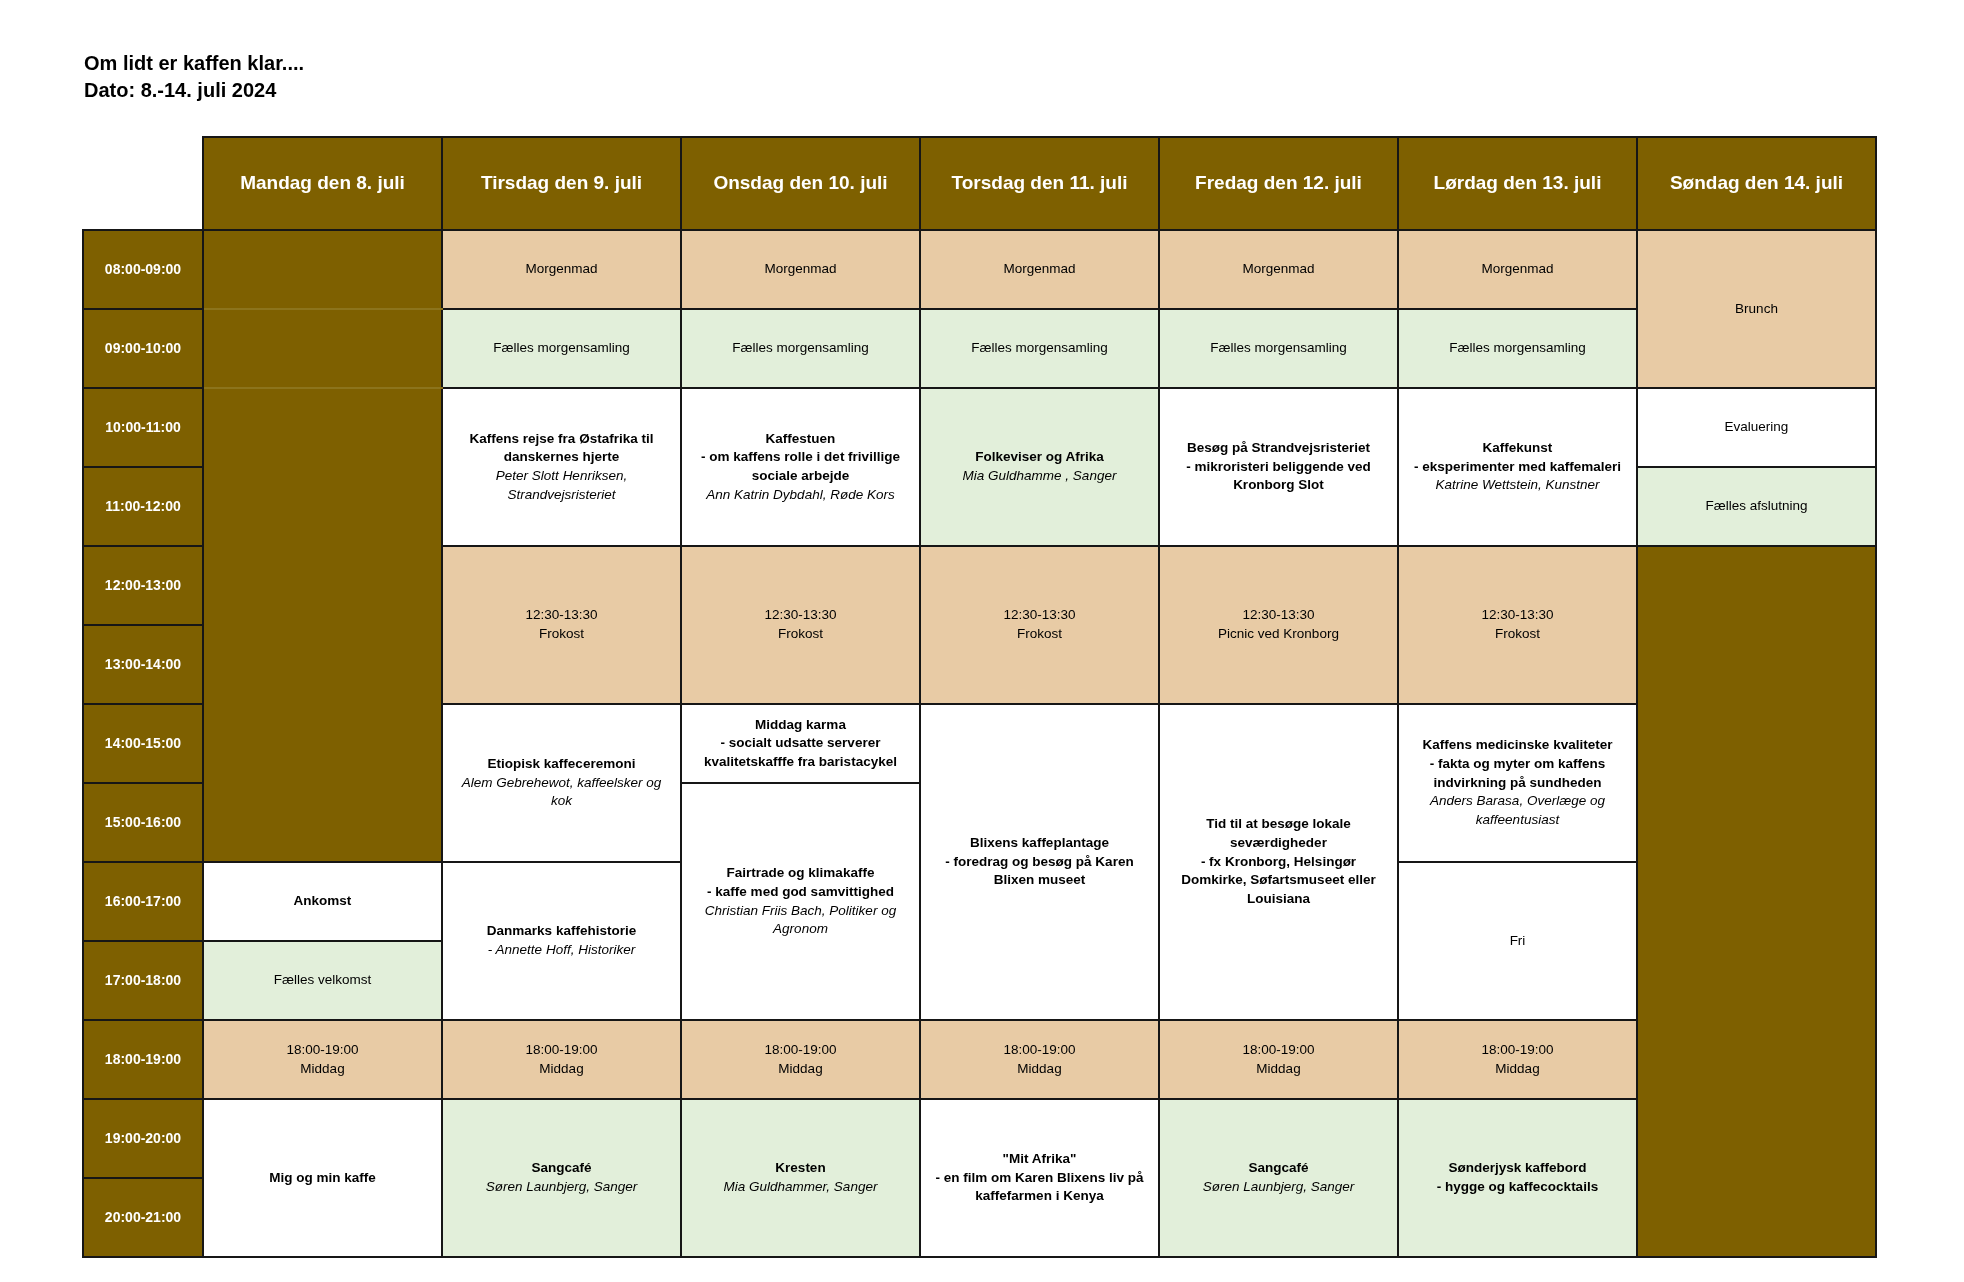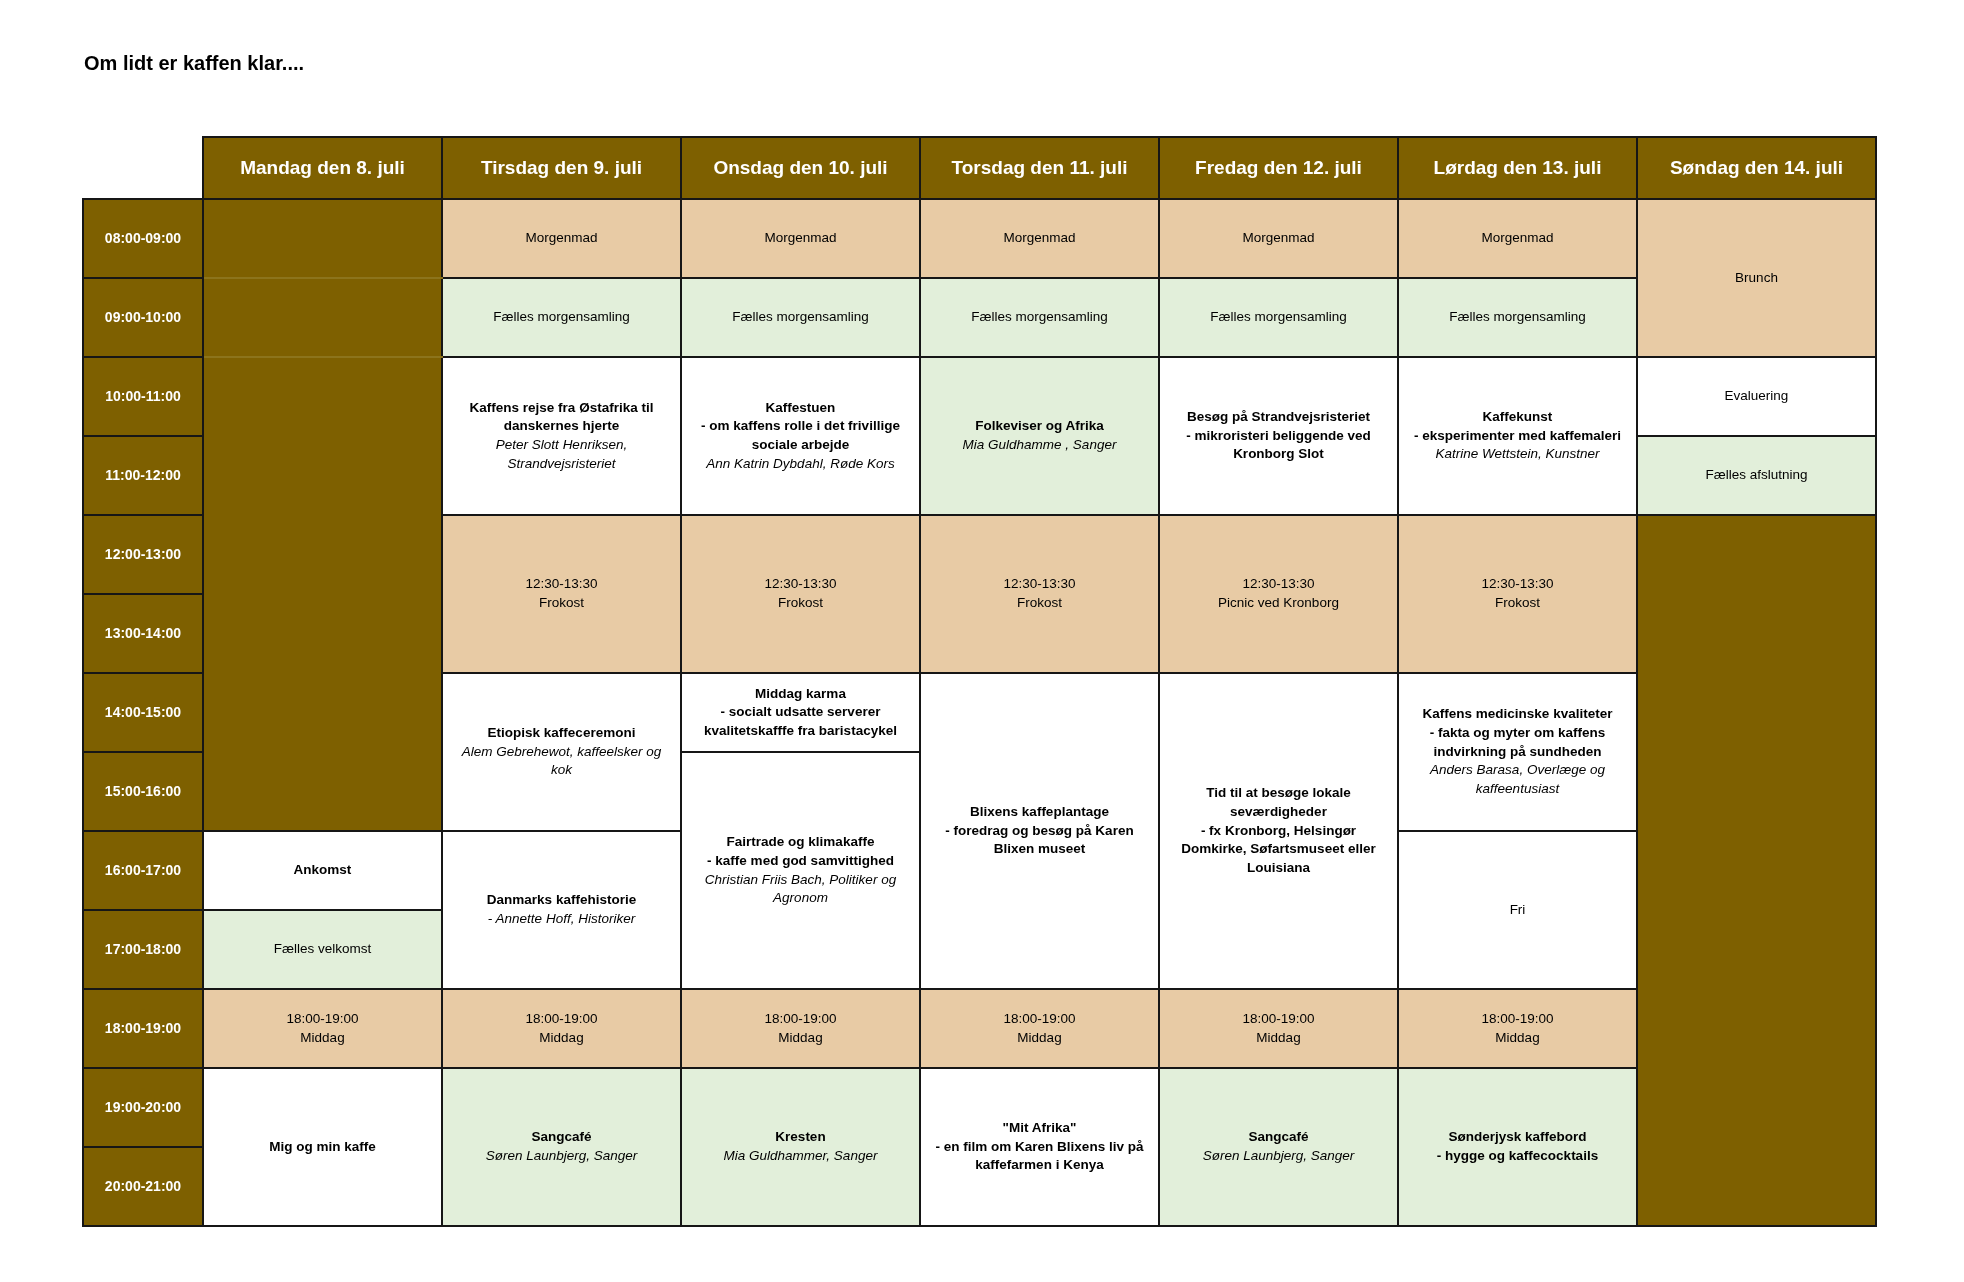--- a/index.html
+++ b/index.html
@@ -4,41 +4,42 @@
 <style>
   html,body { margin:0; padding:0; }
   body {
     width:1964px; height:1282px; background:#ffffff; position:relative;
     font-family:"Liberation Sans","DejaVu Sans",sans-serif; color:#000;
   }
   .intro { position:absolute; left:84px; top:36px; font-weight:bold; font-size:20px; line-height:27px;margin-top:14px; }
   table.schedule { position:absolute; left:82px; top:136px; border-collapse:collapse; table-layout:fixed; }
   col.c-time { width:120px; }
   col.c-day  { width:239px; }
-  tr.hdr { height:62px; }
+  tr.hdr { height:93px; }
   tr.row { height:79px; }
   td, th { border:2px solid #161616; text-align:center; vertical-align:middle;
            padding:2px 7px; font-size:13.5px; line-height:1.38; overflow:hidden; }
   td.corner { border:none; background:#ffffff; }
   th.day  { background:#7E6000; color:#ffffff; font-size:19px; font-weight:bold; }
   td.time { background:#7E6000; color:#ffffff; font-size:14px; font-weight:bold; }
   .brown { background:#7E6000; }
   .tan   { background:#E8CBA5; }
   .green { background:#E2EFDA; }
   .white { background:#ffffff; }
   .b { font-weight:bold; }
   .i { font-style:italic; }
   .faint-b { border-bottom-color:#8c741c; }
   .faint-t { border-top-color:#8c741c; }
 </style>
 </head>
 <body>
 
 <div class="intro">
   <div>Om lidt er kaffen klar....</div>
+  <div>Dato: 8.-14. juli 2024</div>
 </div>
 
 <table class="schedule">
   <colgroup>
     <col class="c-time">
     <col class="c-day">
       <col class="c-day">
       <col class="c-day">
       <col class="c-day">
     <col class="c-day">

